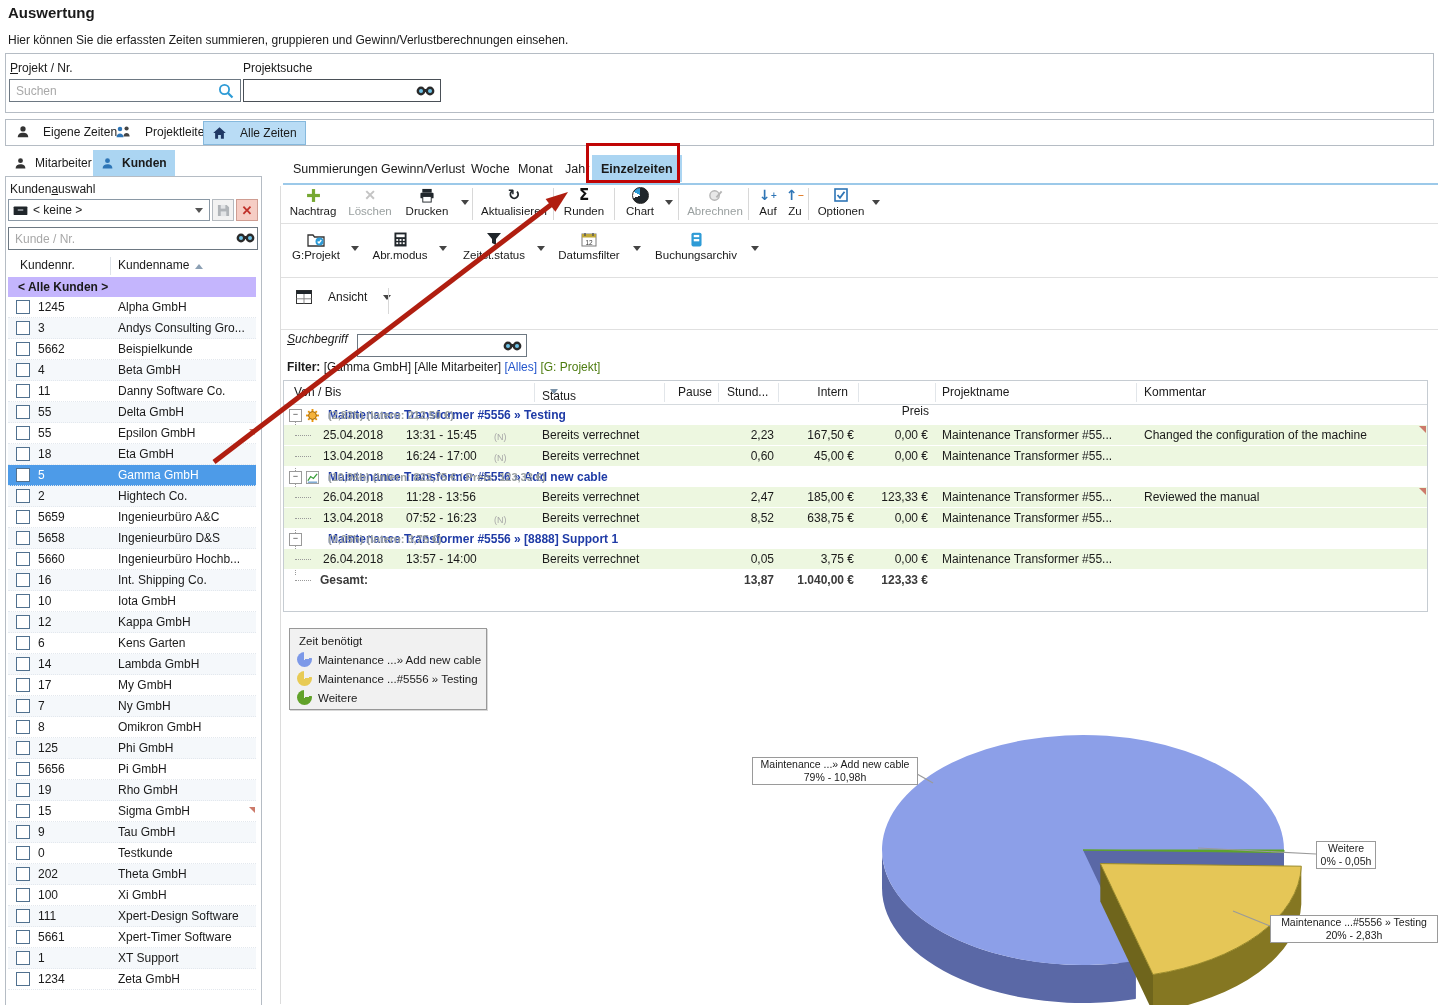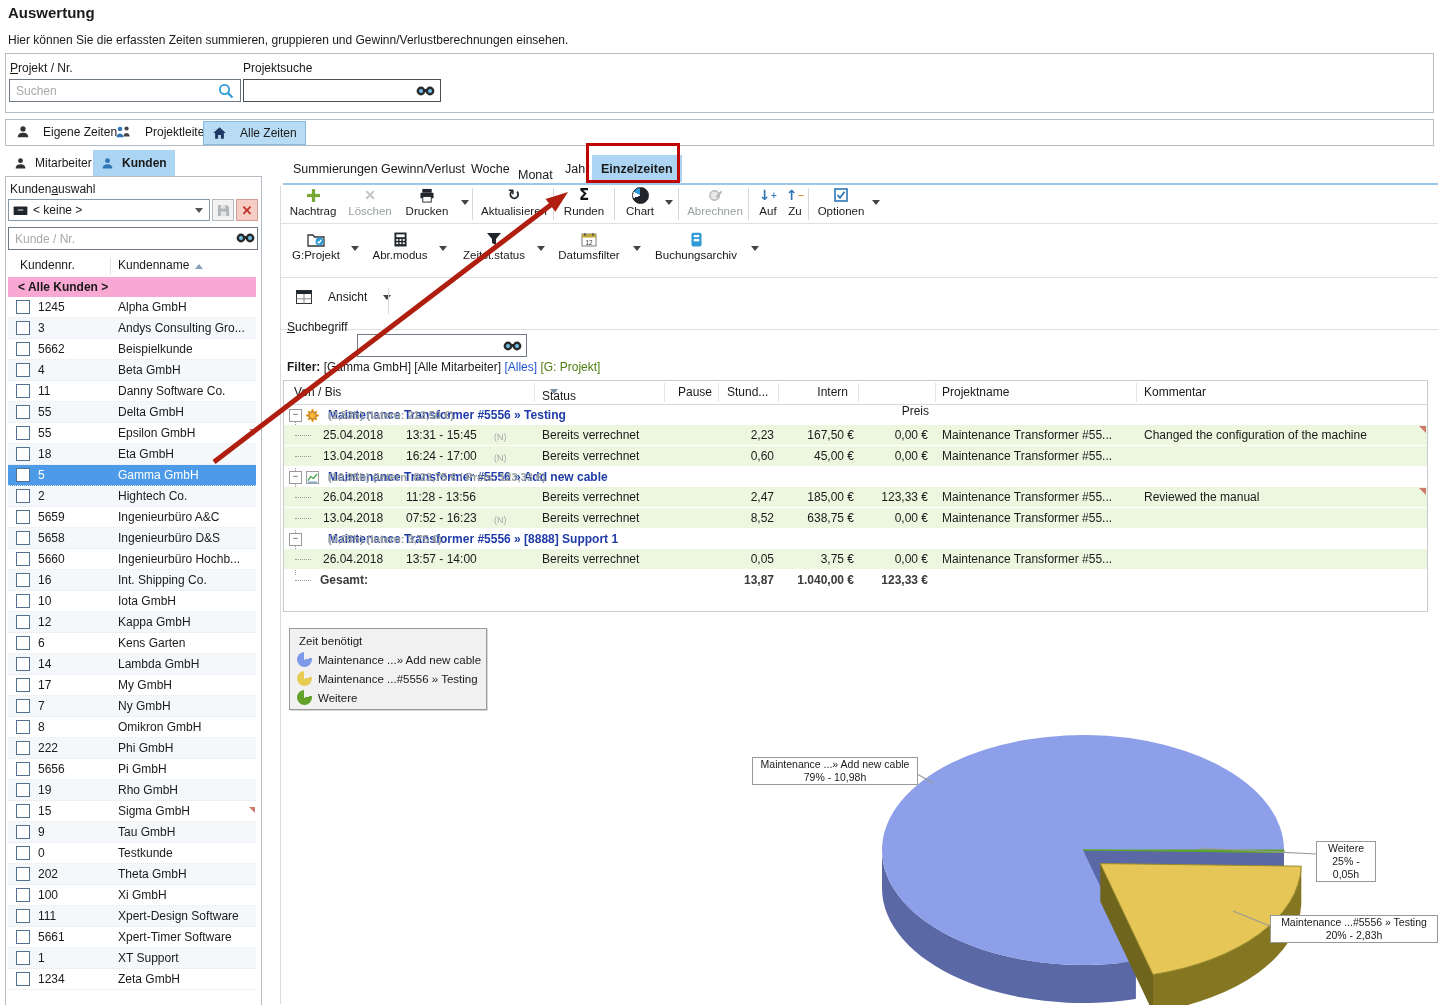--- a/index.html
+++ b/index.html
@@ -30,21 +30,21 @@
   .lheader{position:absolute;left:8px;top:255px;width:248px;height:22px;border-bottom:1px solid #c6ccd2;background:#fff;}
   .lheader .hsep{position:absolute;left:102px;top:2px;height:18px;width:1px;background:#dde2e8;}
   .clist{position:absolute;left:8px;top:277px;width:248px;}
   .crow{position:relative;height:20px;line-height:20px;border-bottom:1px dotted #e3e8ee;}
   .crow:nth-child(even){background:#f5f8fb;}
   .crow .cbx{position:absolute;left:8px;top:3px;width:12px;height:12px;border:1px solid #51718f;background:#fff;}
   .crow .cnr{position:absolute;left:30px;}
   .crow .cname{position:absolute;left:110px;white-space:nowrap;}
   .crow.selected{background:#4d9be8;color:#fff;}
   .crow.marker::after{content:"";position:absolute;right:1px;top:6px;border-top:6px solid #cc7a6a;border-left:6px solid transparent;}
-  .allrow{position:absolute;left:8px;top:277px;width:248px;height:20px;line-height:20px;background:#f9a8d4;font-weight:bold;}
+  .allrow{position:absolute;left:8px;top:277px;width:248px;height:20px;line-height:20px;background:#c4b5fd;font-weight:bold;}
   .sortup{display:inline-block;width:0;height:0;border-left:4px solid transparent;border-right:4px solid transparent;border-bottom:5px solid #8ca0b4;margin-left:6px;}
   
   .vtab{position:absolute;top:155px;height:27px;display:flex;align-items:center;padding:0 9px;font-size:12.5px;}
   .vtab.active{background:#abd5f2;font-weight:bold;}
   .tabline{position:absolute;left:283px;top:183px;width:1155px;height:2px;background:#9cc9e9;}
   .tbtn{position:absolute;display:flex;flex-direction:column;align-items:center;font-size:11.5px;color:#1a1a1a;}
   .tbtn .icw{height:18px;display:flex;align-items:center;justify-content:center;}
   .tbtn .blab{margin-top:1px;white-space:nowrap;}
   .tbtn.disabled{color:#9aa0a0;}
   .dd{position:absolute;width:0;height:0;border-left:4px solid transparent;border-right:4px solid transparent;border-top:5px solid #444;}
@@ -320,21 +320,21 @@
       </div>
 
       <div class="crow">
         <span class="cbx"></span>
         <span class="cnr">8</span>
         <span class="cname">Omikron GmbH</span>
       </div>
 
       <div class="crow">
         <span class="cbx"></span>
-        <span class="cnr">222</span>
+        <span class="cnr">125</span>
         <span class="cname">Phi GmbH</span>
       </div>
 
       <div class="crow">
         <span class="cbx"></span>
         <span class="cnr">5656</span>
         <span class="cname">Pi GmbH</span>
       </div>
 
       <div class="crow">
@@ -402,21 +402,21 @@
 
   <div class="vtab" style="left:284px;">
       <span>Summierungen</span>
     </div>
   <div class="vtab" style="left:372px;">
       <span>Gewinn/Verlust</span>
     </div>
   <div class="vtab" style="left:462px;">
       <span>Woche</span>
     </div>
-  <div class="vtab" style="left:509px;align-items:flex-end;">
+  <div class="vtab" style="left:509px;">
       <span>Monat</span>
     </div>
   <div class="vtab" style="left:556px;">
       <span>Jahr</span>
     </div>
   <div class="vtab active" style="left:592px;">
       <span>Einzelzeiten</span>
     </div>
   <div class="tabline"></div>
 
@@ -564,21 +564,21 @@
         <rect x="0.5" y="0.5" width="15" height="3.5" fill="#20262b"></rect>
         <line x1="8" y1="4" x2="8" y2="13.5" stroke="#888"></line>
         <line x1="0.5" y1="8.8" x2="15.5" y2="8.8" stroke="#888"></line>
       </svg>
     <span>Ansicht</span>
     <span class="dd" style="position:static;"></span>
   </div>
   <div class="vsep" style="left:388px;top:288px;height:26px;"></div>
   <div class="hline" style="left:281px;top:329px;width:1157px;"></div>
 
-  <div class="abs lbl" style="left:287px;top:320px;"><u>S</u><span>uchbegriff</span></div>
+  <div class="abs lbl" style="left:287px;top:332px;font-style:italic;"><u>S</u><span>uchbegriff</span></div>
   <input class="tinput" style="left: 357px; top: 334px; width: 140px;">
   <svg class="abs" style="left:503px;top:340px;" width="19" height="12" viewBox="0 0 19 12">
       <circle cx="5" cy="6" r="4.4" fill="#2a2a2a"></circle>
       <circle cx="14" cy="6" r="4.4" fill="#2a2a2a"></circle>
       <rect x="7" y="4" width="5" height="3" fill="#2a2a2a"></rect>
       <circle cx="5" cy="6" r="2" fill="#6fc3e8"></circle>
       <circle cx="14" cy="6" r="2" fill="#6fc3e8"></circle>
     </svg>
 
   <div class="filterline">
@@ -783,21 +783,21 @@
       <polygon points="568,192 555.4,211.8 545.6,199" fill="#b01e10"></polygon>
     </g>
   </svg>
 
   <div class="pielabel" style="left:752px;top:757px;width:158px;">
     <div>Maintenance ...» Add new cable</div>
     <div>79% - 10,98h</div>
   </div>
   <div class="pielabel" style="left:1316px;top:841px;width:52px;">
     <div>Weitere</div>
-    <div>25% - 0,05h</div>
+    <div>0% - 0,05h</div>
   </div>
   <div class="pielabel" style="left:1270px;top:915px;width:160px;">
     <div>Maintenance ...#5556 » Testing</div>
     <div>20% - 2,83h</div>
   </div>
 
   <div class="redbox"></div>
 
 </div>
 

